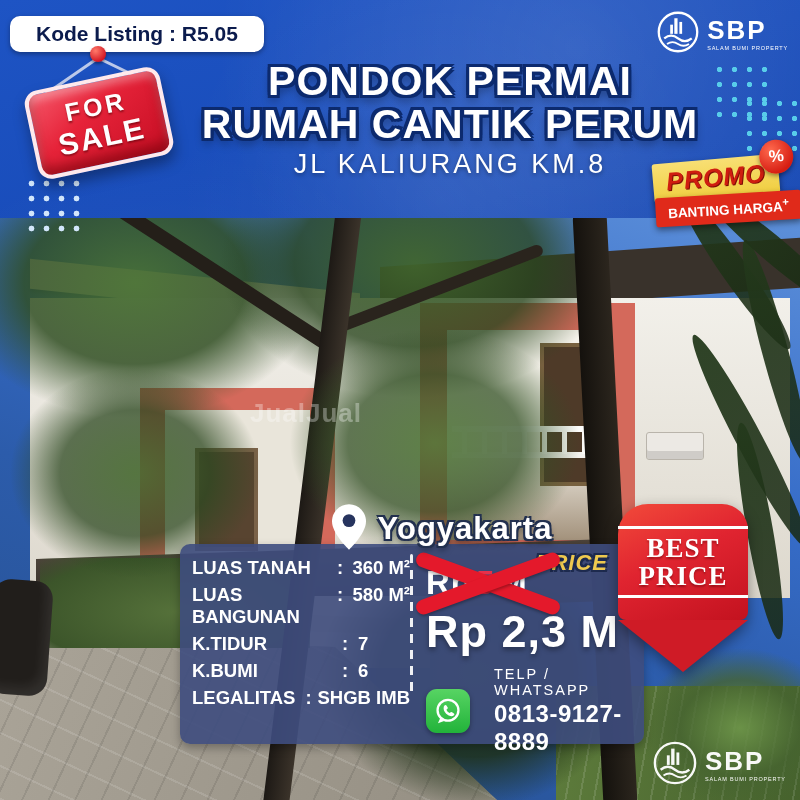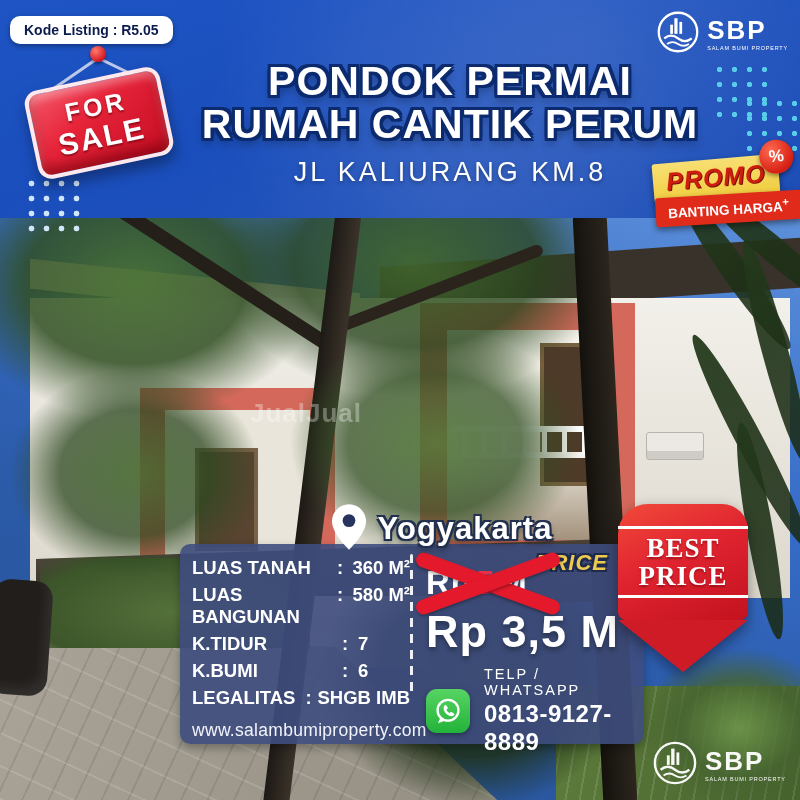--- a/index.html
+++ b/index.html
@@ -7,32 +7,32 @@
     position:relative;width:800px;height:800px;overflow:hidden;
     font-family:"Liberation Sans",sans-serif;
     background:
       radial-gradient(circle at 72% 6%, rgba(255,255,255,.12), transparent 38%),
       radial-gradient(circle at 22% 60%, rgba(255,255,255,.09), transparent 42%),
       radial-gradient(circle at 55% 25%, rgba(255,255,255,.07), transparent 35%),
       linear-gradient(165deg,#1e54c4 0%,#1243ae 55%,#0c3aa2 100%);
   }
   
   .kode-badge{position:absolute;left:10px;top:16px;background:#fff;border-radius:10px;
-    padding:6px 14px;font-size:14px;font-weight:bold;color:#0b1b4d;z-index:3;
+    padding:6px 26px;font-size:21px;font-weight:bold;color:#0b1b4d;z-index:3;
     box-shadow:0 2px 5px rgba(0,0,0,.35);}
   .sbp{position:absolute;display:flex;align-items:center;gap:7px;z-index:3;color:#fff;}
   .sbp-top{right:12px;top:10px;}
   .sbp-bottom{left:652px;top:740px;opacity:.96;}
   .sbp .abbr{font-size:26px;font-weight:bold;letter-spacing:2px;line-height:1;}
   .sbp .tagline{font-size:5.5px;letter-spacing:.8px;margin-top:2px;white-space:nowrap;}
   .title-wrap{position:absolute;left:150px;top:60px;width:600px;text-align:center;z-index:2;color:#fff;}
   .title-line{font-size:41px;font-weight:bold;letter-spacing:1px;line-height:1.04;
     text-shadow:-3px -3px 0 #0c2a6e,3px -3px 0 #0c2a6e,-3px 3px 0 #0c2a6e,3px 3px 0 #0c2a6e,
       0 -3px 0 #0c2a6e,0 3px 0 #0c2a6e,-3px 0 0 #0c2a6e,3px 0 0 #0c2a6e,0 6px 10px rgba(0,0,0,.4);}
-  .title-address{font-size:27px;letter-spacing:3px;margin-top:12px;font-weight:400;
+  .title-address{font-size:27px;letter-spacing:3px;margin-top:4px;font-weight:400;
     text-shadow:0 2px 4px rgba(0,0,0,.35);}
   
   .sale-pin{position:absolute;left:90px;top:46px;width:16px;height:16px;border-radius:50%;z-index:4;
     background:radial-gradient(circle at 35% 30%,#ff7a6a,#d11220 75%);box-shadow:0 2px 3px rgba(0,0,0,.4);}
   .sale-strings{position:absolute;left:34px;top:52px;z-index:3;}
   .sale-sign{position:absolute;left:30px;top:78px;width:130px;height:82px;transform:rotate(-12deg);
     background:linear-gradient(145deg,#f5586a 0%,#e62339 40%,#c60e24 100%);
     border:4px solid #ffe9ec;border-radius:14px;z-index:4;
     box-shadow:0 8px 14px rgba(0,0,0,.35), inset 0 -8px 12px rgba(110,0,10,.55), inset 0 6px 8px rgba(255,255,255,.35);
     display:flex;flex-direction:column;align-items:center;justify-content:center;color:#fff;font-weight:bold;}
@@ -124,21 +124,21 @@
   .panel-right{position:absolute;left:246px;top:6px;right:8px;color:#fff;}
   .price-heading{position:absolute;right:28px;top:0;font-size:22px;font-weight:bold;font-style:italic;
     color:#eec94f;letter-spacing:1px;
     text-shadow:-2px -2px 0 #1d2a4e,2px -2px 0 #1d2a4e,-2px 2px 0 #1d2a4e,2px 2px 0 #1d2a4e;}
   .old-wrap{position:relative;display:inline-block;margin-top:14px;font-size:33px;font-weight:bold;letter-spacing:1px;}
   .old-amount{color:#e8304a;padding:0 4px;}
   .xbar{position:absolute;left:-14px;top:12px;width:152px;height:15px;border-radius:8px;background:#e4192b;box-shadow:0 2px 3px rgba(0,0,0,.3);}
   .xbar-1{transform:rotate(20deg);}
   .xbar-2{transform:rotate(-20deg);}
   .new-price{font-size:45px;font-weight:bold;letter-spacing:1px;margin-top:4px;text-shadow:0 3px 5px rgba(0,0,0,.35);}
-  .contact{display:flex;align-items:center;gap:14px;margin-top:8px;}
+  .contact{display:flex;align-items:center;gap:24px;margin-top:8px;}
   .wa-icon{width:44px;height:44px;border-radius:11px;background:linear-gradient(180deg,#57d463,#22b33a);
     display:flex;align-items:center;justify-content:center;box-shadow:0 2px 5px rgba(0,0,0,.35);flex:0 0 44px;}
   .contact-label{font-size:14.5px;letter-spacing:2px;font-weight:400;}
   .contact-phone{font-size:24px;font-weight:bold;letter-spacing:.5px;margin-top:2px;}
   
   .ribbon{position:absolute;left:618px;top:504px;width:130px;z-index:6;filter:drop-shadow(0 5px 7px rgba(0,0,0,.4));}
   .ribbon-body{height:116px;background:linear-gradient(155deg,#f24a3a 0%,#e02430 45%,#c3121f 100%);
     border-radius:30px 26px 8px 8px;display:flex;align-items:center;justify-content:center;}
   .ribbon-text{text-align:center;font-family:"Liberation Serif",serif;font-weight:bold;font-size:27px;
     color:#fff;line-height:1.04;padding:5px 2px;border-top:3px solid #fff;border-bottom:3px solid #fff;
@@ -272,33 +272,32 @@
       <div class="drow">
         <span class="dlabel">K.BUMI</span>
         <span class="dcolon">:</span>
         <span class="dvalue">6</span>
       </div>
       <div class="drow">
         <span class="dlabel">LEGALITAS</span>
         <span class="dcolon">:</span>
         <span class="dvalue">SHGB IMB</span>
       </div>
-      <div class="website">www.salambumiproperty.com</div>
     </div>
 
     <div class="divider"></div>
 
     <div class="panel-right">
       <div class="price-heading">PRICE</div>
       <div class="old-wrap">
         <span>Rp</span><span class="old-amount">5</span><span>M</span>
         <div class="xbar xbar-1"></div>
         <div class="xbar xbar-2"></div>
       </div>
-      <div class="new-price">Rp 3,5 M</div>
+      <div class="new-price">Rp 2,3 M</div>
       <div class="contact">
         <div class="wa-icon">
           <svg width="34" height="34" viewBox="0 0 44 44">
             <circle cx="22" cy="21" r="13.5" fill="none" stroke="#fff" stroke-width="3"></circle>
             <path d="M12 31 l-3 7 l8 -3 z" fill="#fff"></path>
             <path d="M16.5 16.5 q1 -3 3.2 -2 l2 3 q.4 1.8 -1.8 3 q1.2 3 4.2 4.2 q1.8 -2 3.2 -1.2 l2.8 2 q1 2 -2 3 q-4.5 1 -8.5 -3 q-4 -4 -3.1 -9z" fill="#fff"></path>
           </svg>
         </div>
         <div>
           <div class="contact-label">TELP / WHATSAPP</div>

